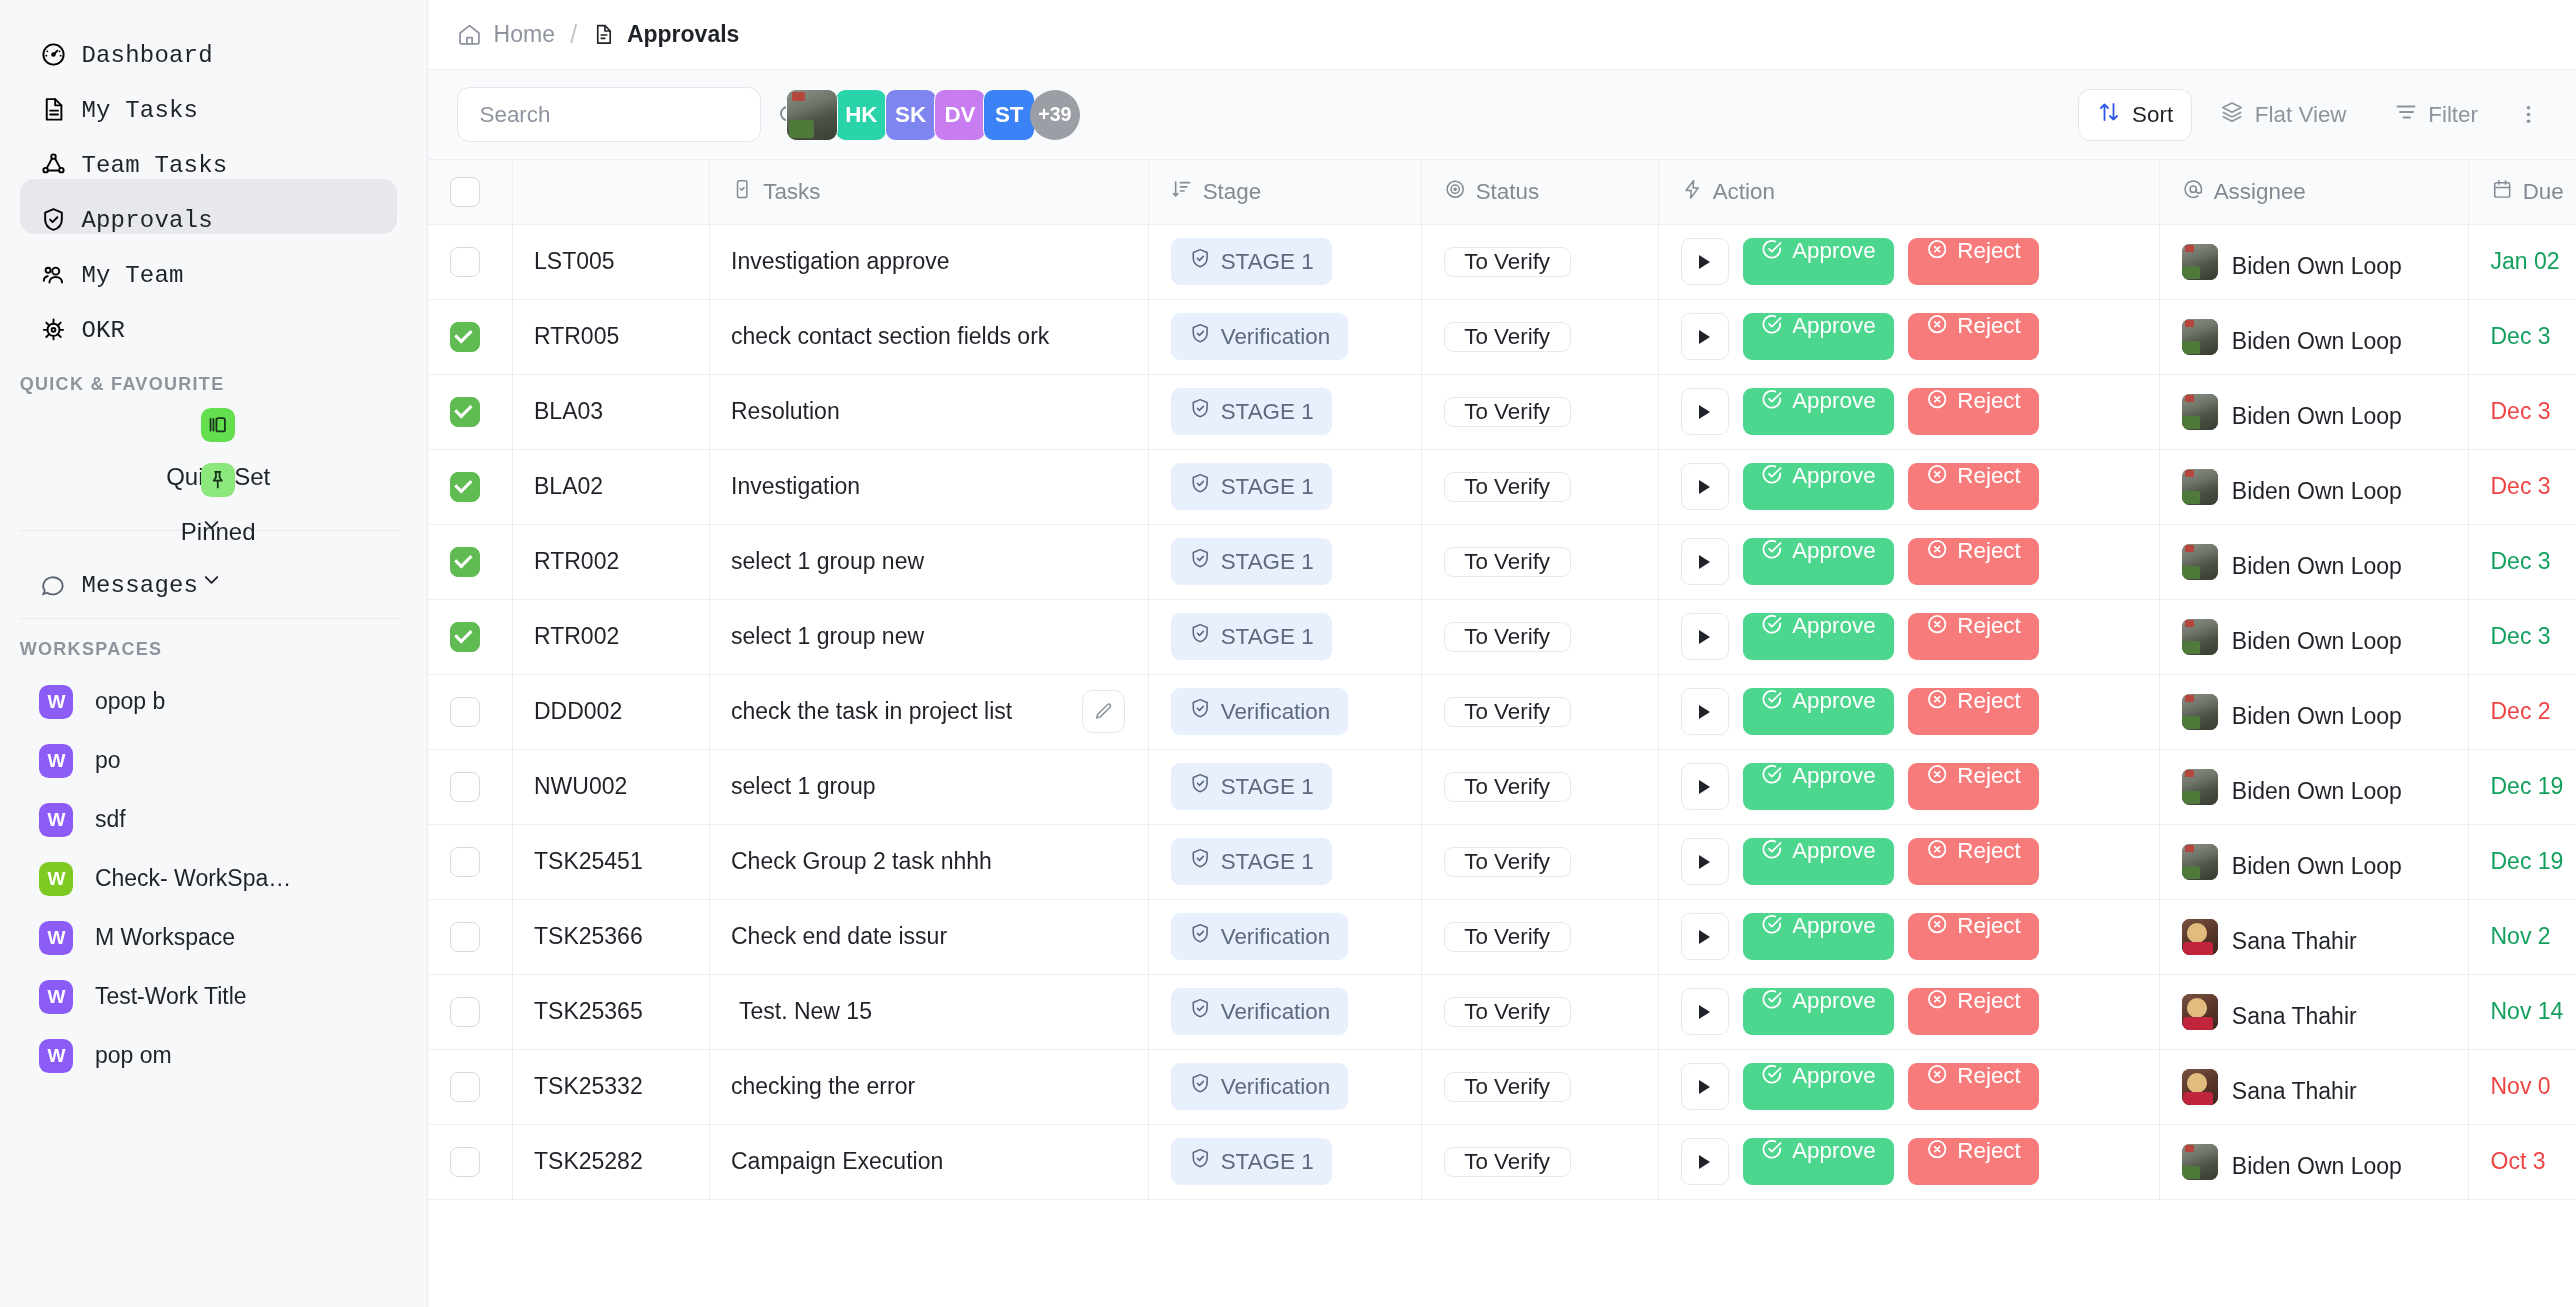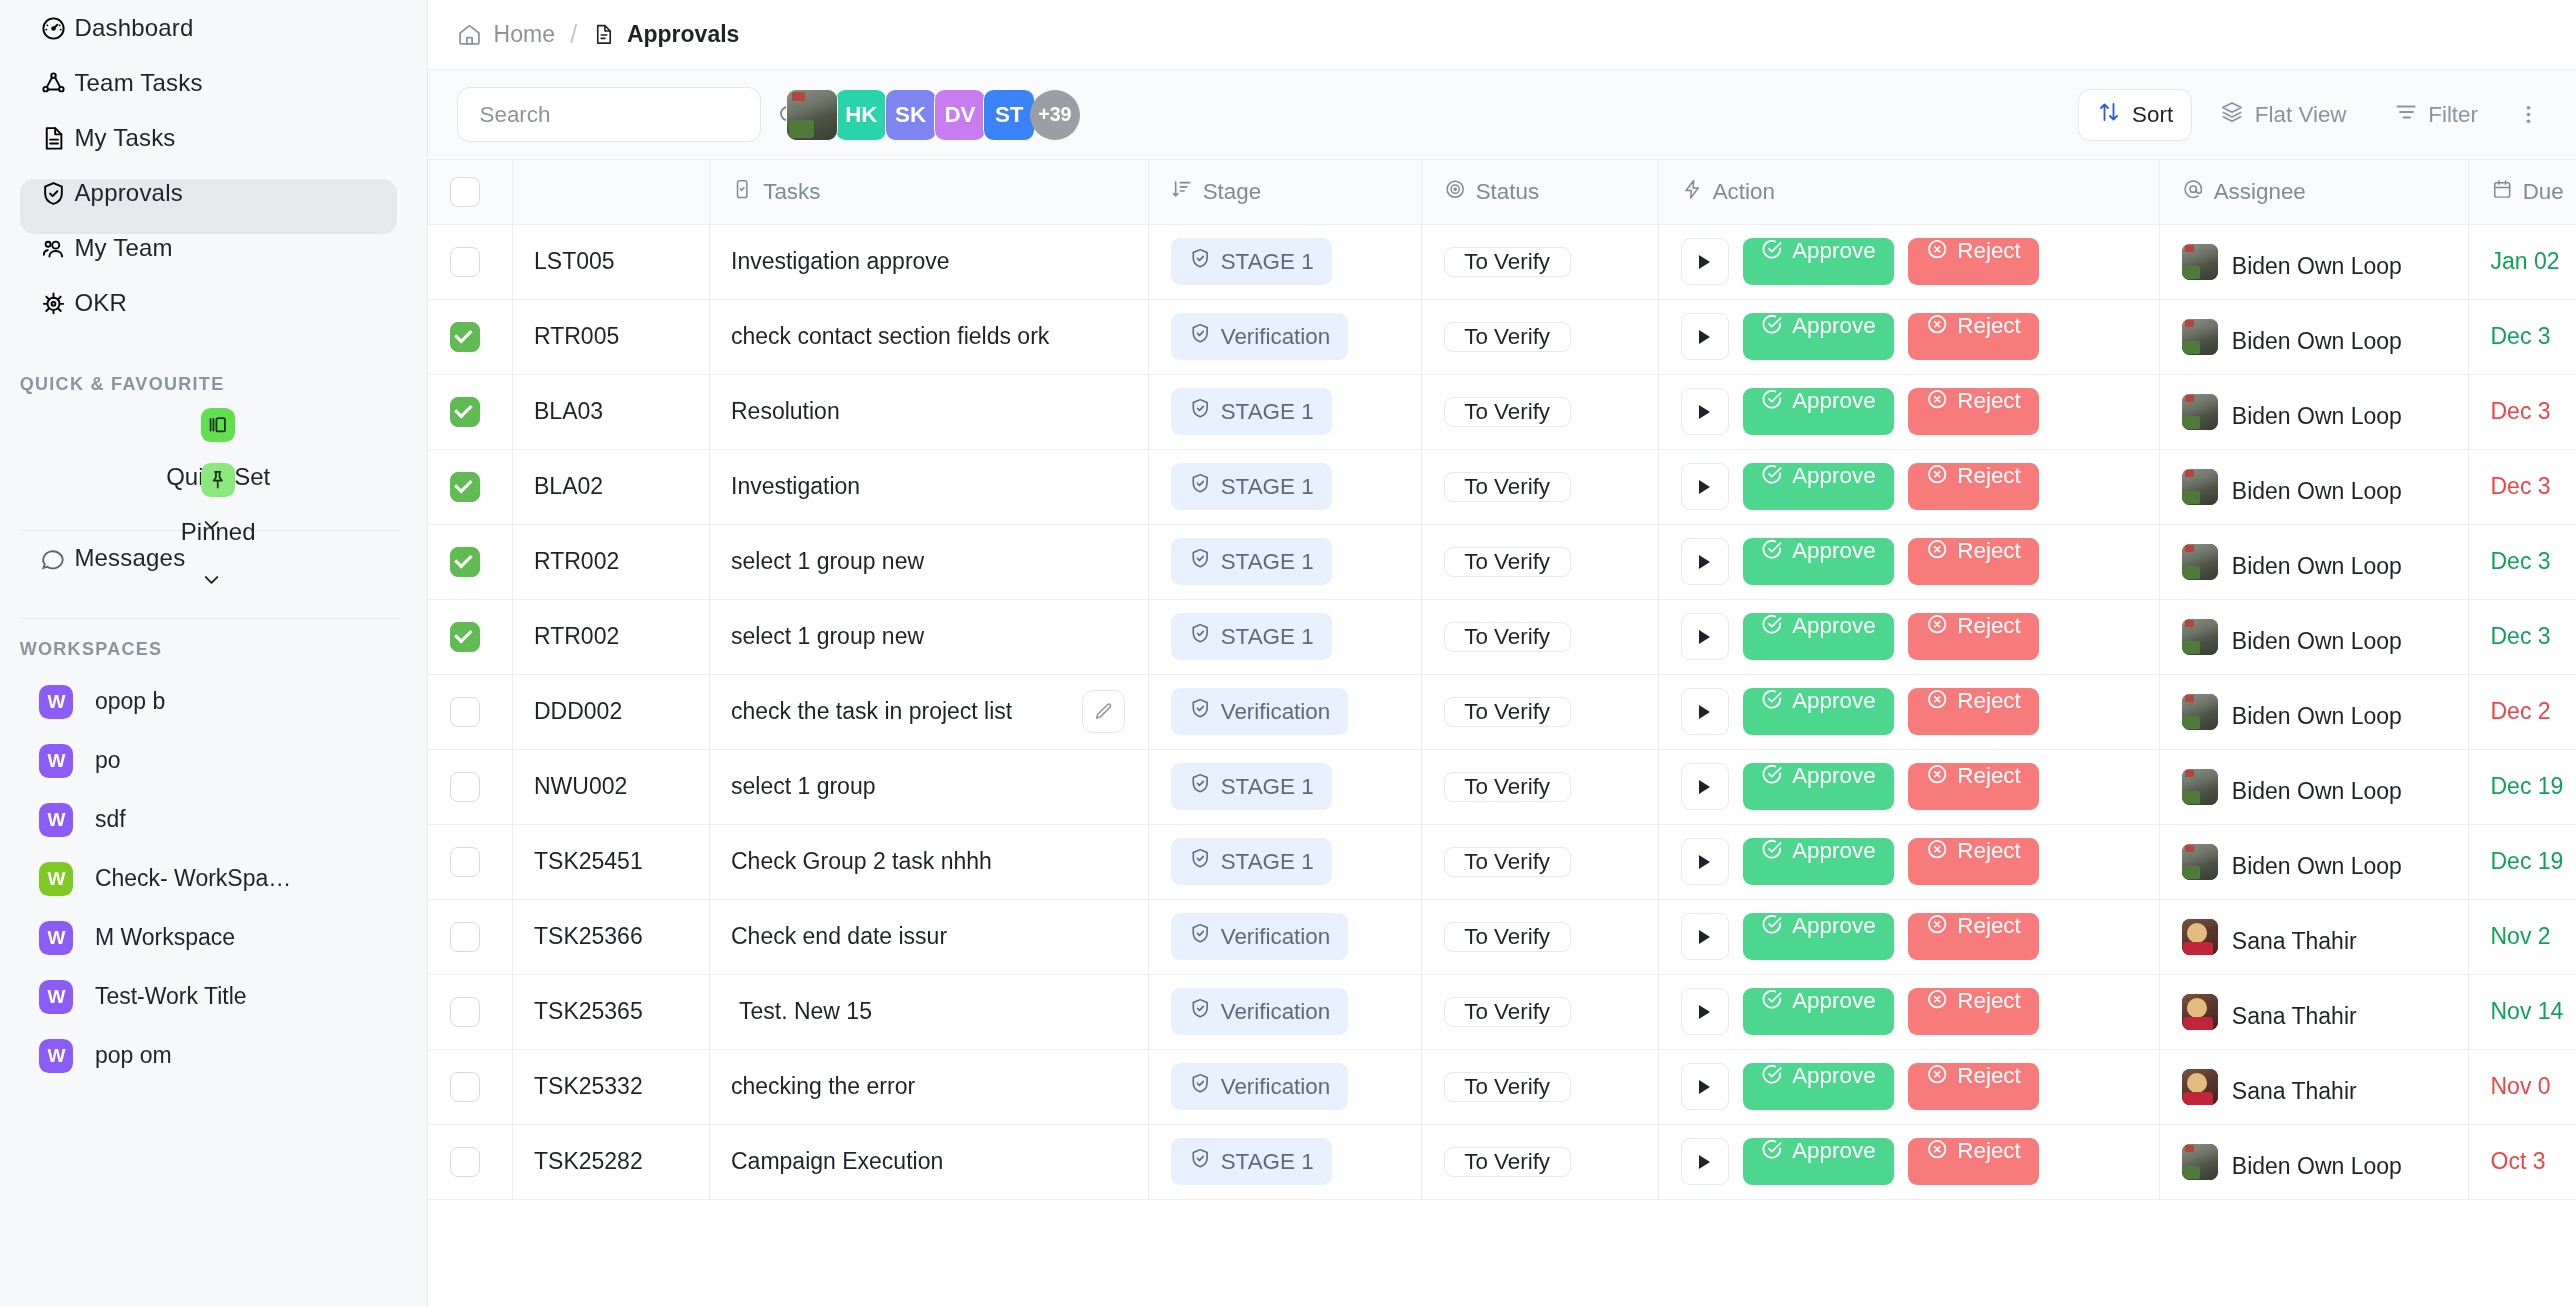--- a/index.html
+++ b/index.html
@@ -15,27 +15,28 @@
   
   #sidebar {
     width: 428px; height: 1308px;
     background: #f7f8f9;
     border-right: 0.9px solid #e9ebee;
     flex: 0 0 428px;
     position: relative;
     padding-top: 14.3px;
   }
   .nav-item {
-    display: flex; align-items: flex-start;
+    display: flex; align-items: flex-end;
     height: 55px;
     margin: 0 30px 0 19.7px;
     padding-left: 19.7px;
     border-radius: 14.3px;
-    gap: 6px;
+    gap: 13px;
     cursor: pointer;
+    font-family: Liberation Mono, monospace;
   }
   .nav-item.active { background: #e6e8eb; }
   .nav-label { font-size: 24px; color: #1f2329; letter-spacing: 0.2px; }
   .nav-icon { width: 29px; height: 29px; display: flex; align-items: center; justify-content: center; flex: 0 0 29px; }
   .nav-icon svg { width: 27px; height: 27px; }
 
   .section-head {
     font-size: 18px; font-weight: 700; color: #8d949e;
     letter-spacing: 1.3px;
     padding: 0 0 0 19.7px;
@@ -266,37 +267,37 @@
               <path d="M12 12 15.5 8.6"></path>
               <circle cx="12" cy="12" r="1.2" fill="currentColor"></circle>
               <path d="M6.5 9.2h.01M17.5 9.2h.01M5.6 13h.01M18.4 13h.01"></path>
             </svg>
           </span>
           <span class="nav-label">Dashboard</span>
         </div>
         <div class="nav-item">
           <span class="nav-icon">
             <svg viewBox="0 0 24 24" fill="none" stroke="currentColor" stroke-width="1.7" stroke-linecap="round" stroke-linejoin="round">
+              <path d="M6 2.8h7.5L19 8.3V21H6Z"></path>
+              <path d="M13.5 2.8V8.3H19"></path>
+              <path d="M9 13h7M9 16.4h7"></path>
+            </svg>
+          </span>
+          <span class="nav-label">My Tasks</span>
+        </div>
+        <div class="nav-item">
+          <span class="nav-icon">
+            <svg viewBox="0 0 24 24" fill="none" stroke="currentColor" stroke-width="1.7" stroke-linecap="round" stroke-linejoin="round">
               <circle cx="12" cy="5" r="2"></circle>
               <circle cx="5" cy="17" r="2"></circle>
               <circle cx="19" cy="17" r="2"></circle>
               <path d="M10.6 6.7 6.2 15M13.4 6.7 17.8 15M7 17.3h10"></path>
             </svg>
           </span>
           <span class="nav-label">Team Tasks</span>
-        </div>
-        <div class="nav-item">
-          <span class="nav-icon">
-            <svg viewBox="0 0 24 24" fill="none" stroke="currentColor" stroke-width="1.7" stroke-linecap="round" stroke-linejoin="round">
-              <path d="M6 2.8h7.5L19 8.3V21H6Z"></path>
-              <path d="M13.5 2.8V8.3H19"></path>
-              <path d="M9 13h7M9 16.4h7"></path>
-            </svg>
-          </span>
-          <span class="nav-label">My Tasks</span>
         </div>
         <div class="nav-item active">
           <span class="nav-icon">
             <svg viewBox="0 0 24 24" fill="none" stroke="currentColor" stroke-width="1.7" stroke-linecap="round" stroke-linejoin="round">
               <path d="M12 2.8 4.6 5.9v6c0 4.4 3 7.9 7.4 9.3 4.4-1.4 7.4-4.9 7.4-9.3v-6Z"></path>
               <path d="M9 12.1 11.2 14.3 15.4 10"></path>
             </svg>
           </span>
           <span class="nav-label">Approvals</span>
         </div>

